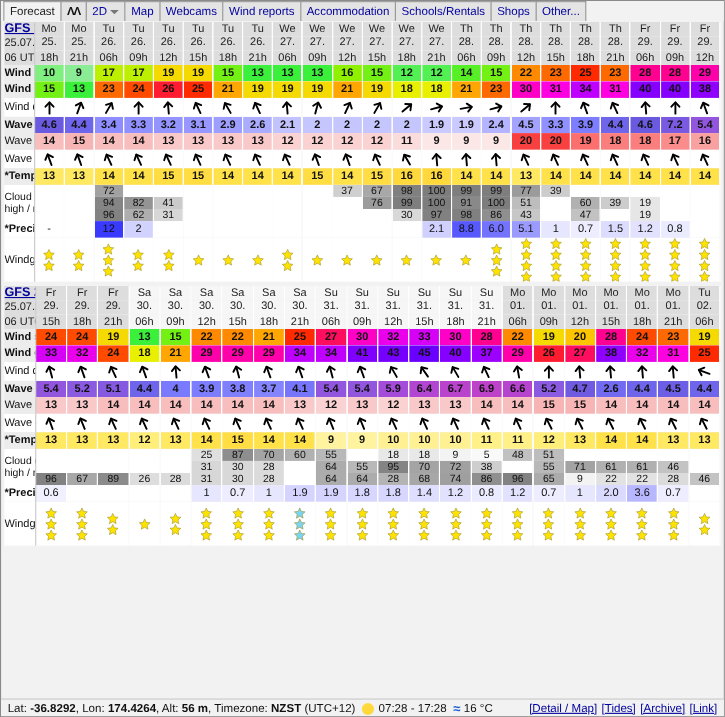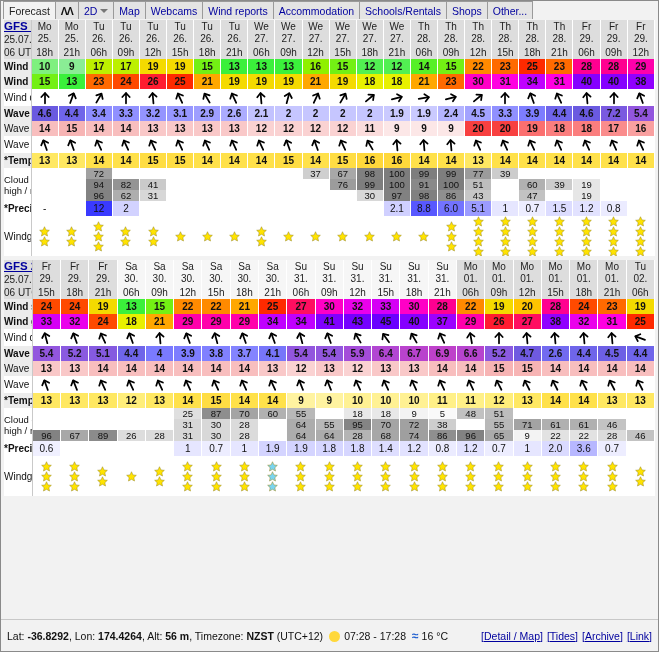--- a/index.html
+++ b/index.html
@@ -50,21 +50,21 @@
   tr.precip td{background:#ffffff;color:#111;}
   tr.rate td{background:#ffffff;height:40px;vertical-align:middle;}
 
   .arrow{display:inline-block;width:16px;height:16px;vertical-align:middle;}
   .cloudlab{line-height:12px;}
 
   .stars{display:flex;flex-direction:column;align-items:center;justify-content:center;gap:0px;}
   .star{width:11px;height:11px;display:block;margin:-0.5px 0;}
 
   
-  .ftr{position:absolute;left:0;right:0;bottom:0;height:32px;display:flex;align-items:center;
+  .ftr{position:absolute;left:0;right:0;bottom:0;height:16px;display:flex;align-items:center;
        padding:0 6px;background:#f2f2f2;border-top:1px solid #c8c8c8;box-sizing:border-box;font-size:10.5px;color:#111;}
   .ftr b{font-weight:bold;}
   .ftr-spacer{flex:1;}
   .ftr a{color:#00009e;text-decoration:underline;margin-left:4px;cursor:pointer;}
   .sunicon{display:inline-block;width:11px;height:11px;border-radius:50%;background:#ffd83b;margin:0 4px -1px 6px;}
   .waveicon{display:inline-block;color:#1f5fd0;font-weight:bold;margin:0 3px 0 6px;font-size:12px;}
 </style>
 </head>
 <body>
 

